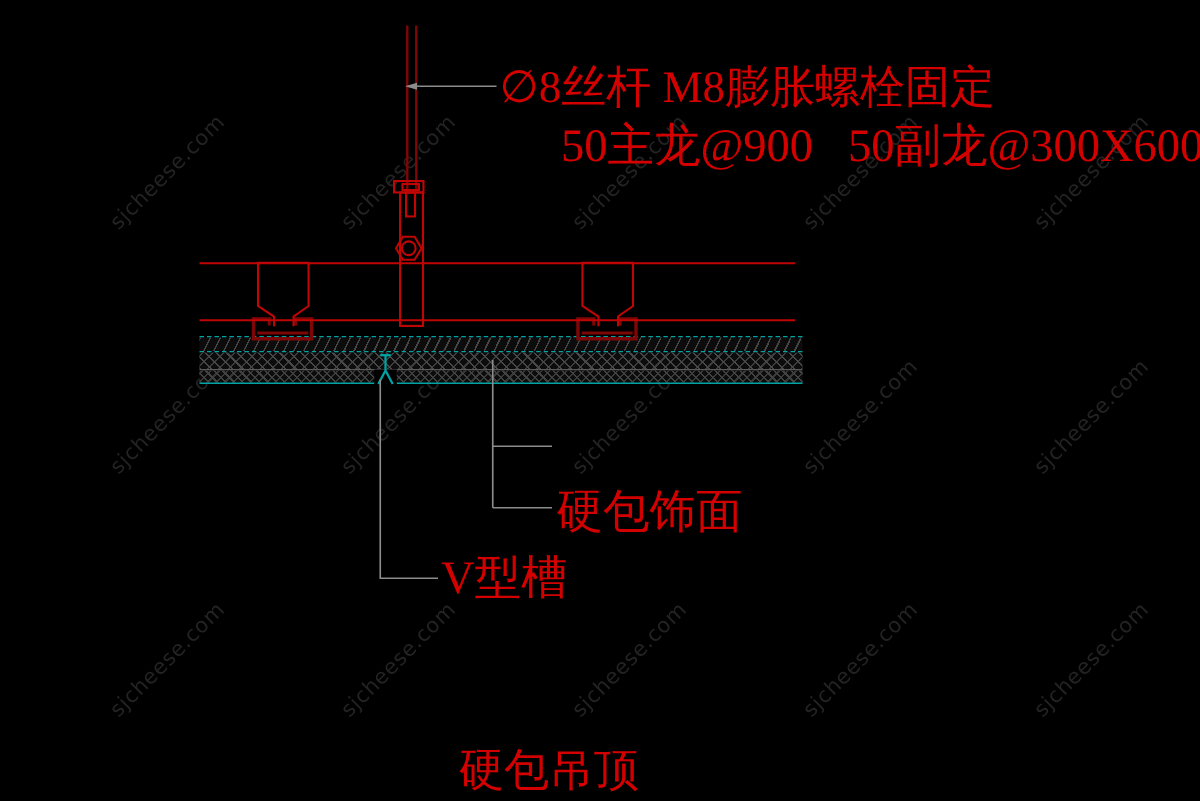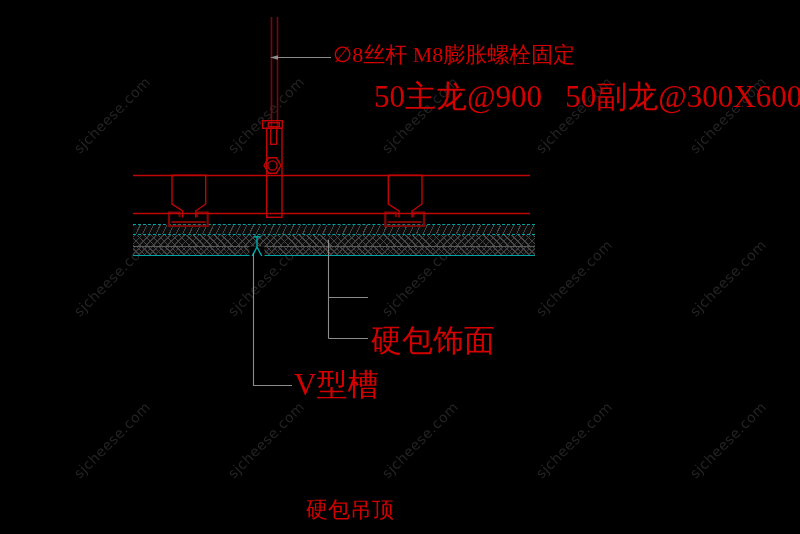--- a/index.html
+++ b/index.html
@@ -45,21 +45,21 @@
   
   svg.lines{position:absolute;left:0;top:0;}
   .br{stroke:var(--bright-red);fill:none;stroke-width:1.4;}
   .dk{stroke:var(--dark-red);fill:none;stroke-width:2;}
   .dk-thin{stroke:var(--dark-red);fill:none;stroke-width:1.6;}
   .gy{stroke:var(--leader-gray);fill:none;stroke-width:1.1;}
   .tl{stroke:var(--teal);fill:none;stroke-width:1.5;}
   
   .cadtext{
     position:absolute;color:var(--text-red);
-    font-size:22px;line-height:1.05;white-space:pre;
+    font-size:30px;line-height:1.05;white-space:pre;
     font-family:"Liberation Serif","DejaVu Serif",serif;
   }
   .cadtext.small{font-size:31px;}
 </style>
 </head>
 <body>
 
 <div class="stage">
 
   <div id="wm-layer">

